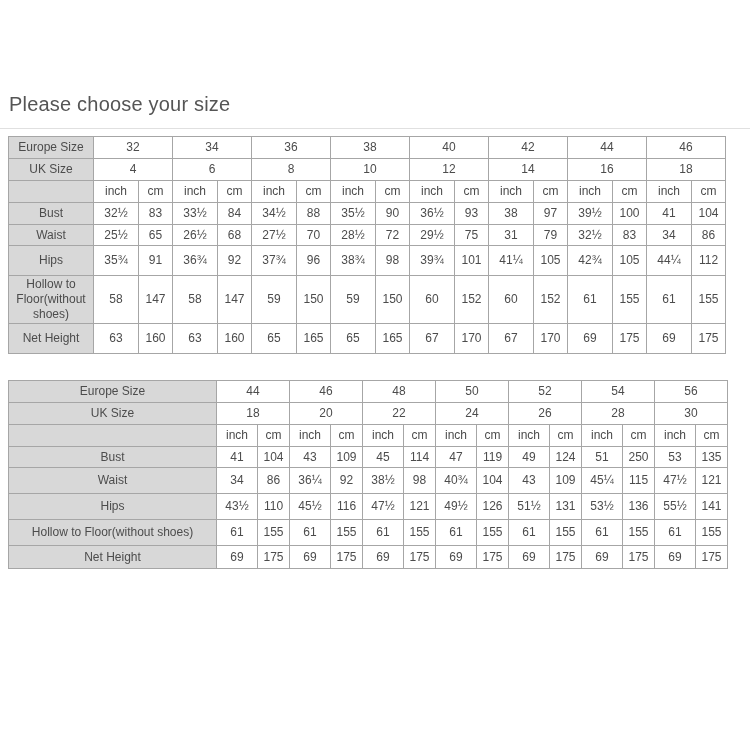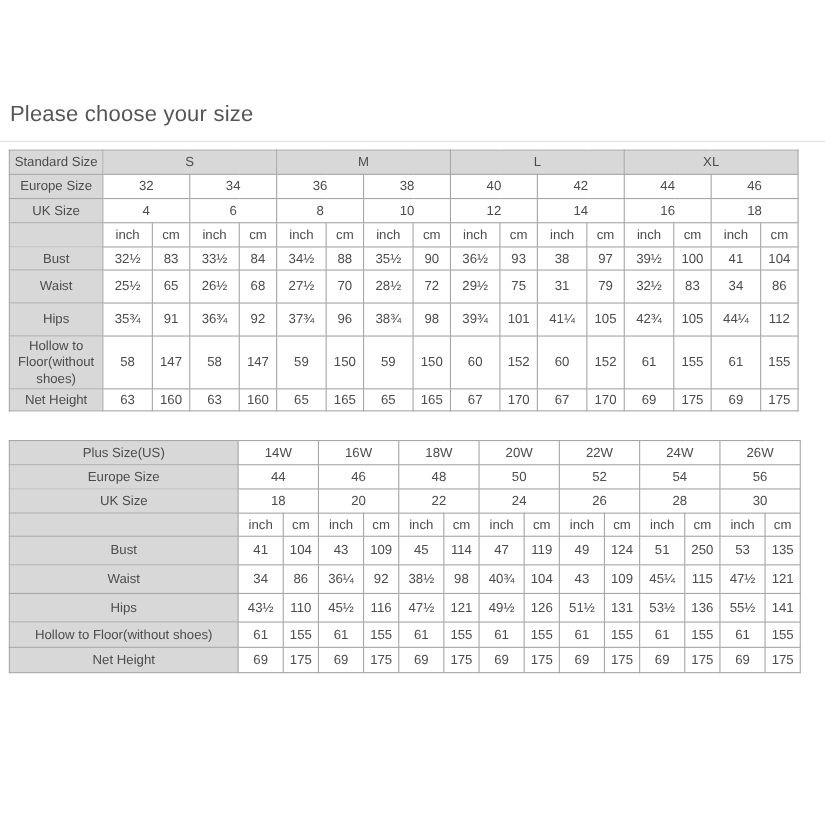--- a/index.html
+++ b/index.html
@@ -85,27 +85,20 @@
         <col class="c-cm1">
       <col class="c-in1">
         <col class="c-cm1">
       <col class="c-in1">
         <col class="c-cm1">
       <col class="c-in1">
         <col class="c-cm1">
     </colgroup>
     <tbody>
         <tr>
-          <td class="lab">Standard Size</td>
-          <td colspan="4" class="lab">S</td>
-          <td colspan="4" class="lab">M</td>
-          <td colspan="4" class="lab">L</td>
-          <td colspan="4" class="lab">XL</td>
-        </tr>
-        <tr>
           <td class="lab">Europe Size</td>
           <td colspan="2">32</td>
           <td colspan="2">34</td>
           <td colspan="2">36</td>
           <td colspan="2">38</td>
           <td colspan="2">40</td>
           <td colspan="2">42</td>
           <td colspan="2">44</td>
           <td colspan="2">46</td>
         </tr>
@@ -250,30 +243,20 @@
         <col class="c-cm2">
       <col class="c-in2">
         <col class="c-cm2">
       <col class="c-in2">
         <col class="c-cm2">
       <col class="c-in2">
         <col class="c-cm2">
     </colgroup>
     <tbody>
         <tr>
-          <td class="lab">Plus Size(US)</td>
-          <td colspan="2">14W</td>
-          <td colspan="2">16W</td>
-          <td colspan="2">18W</td>
-          <td colspan="2">20W</td>
-          <td colspan="2">22W</td>
-          <td colspan="2">24W</td>
-          <td colspan="2">26W</td>
-        </tr>
-        <tr>
           <td class="lab">Europe Size</td>
           <td colspan="2">44</td>
           <td colspan="2">46</td>
           <td colspan="2">48</td>
           <td colspan="2">50</td>
           <td colspan="2">52</td>
           <td colspan="2">54</td>
           <td colspan="2">56</td>
         </tr>
         <tr>

